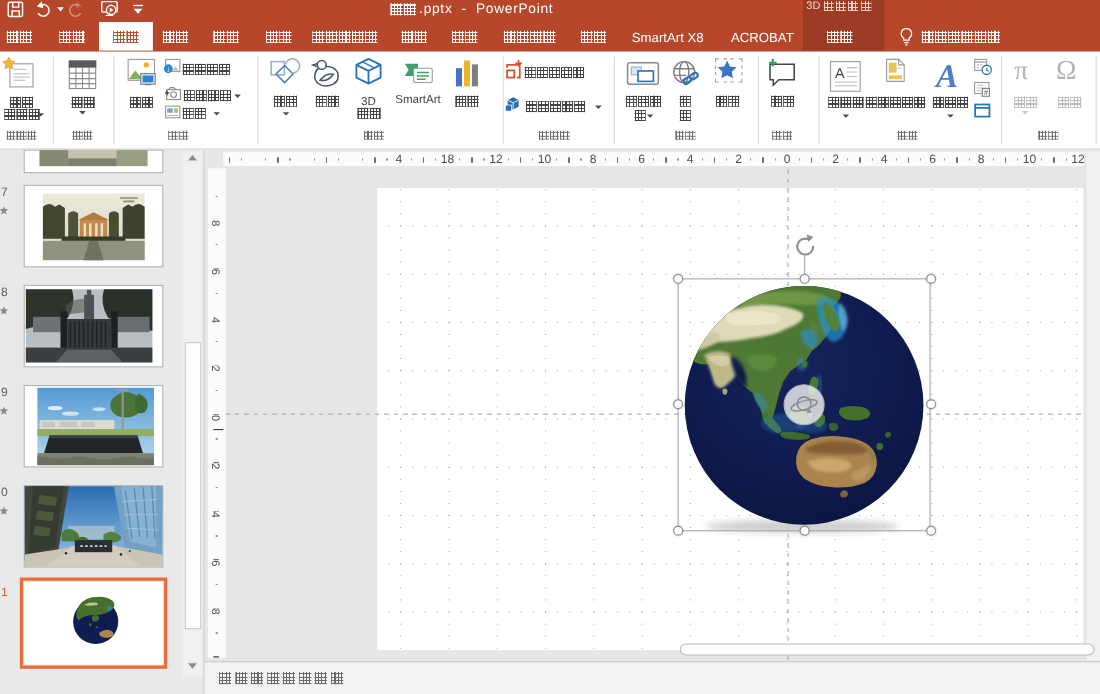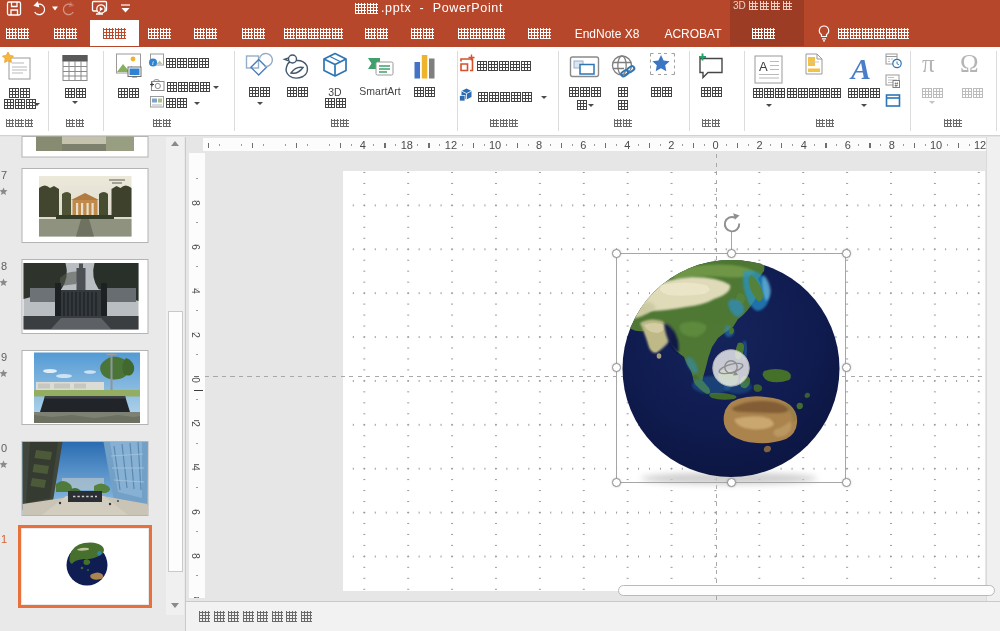--- a/index.html
+++ b/index.html
@@ -36,21 +36,21 @@
 <div class="r" style="left:53.5px;top:27.5px;white-space:nowrap"><i class="c" style="width:11px;height:11px;margin-right:1.0px;background-image:repeating-linear-gradient(0deg,#ffffff 0 1px,transparent 1px 3px),repeating-linear-gradient(90deg,#ffffff 0 1px,transparent 1px 3px)"></i><i class="c" style="width:11px;height:11px;margin-right:1.0px;background-image:repeating-linear-gradient(0deg,#ffffff 0 1px,transparent 1px 3px),repeating-linear-gradient(90deg,#ffffff 0 1px,transparent 1px 3px)"></i></div>
 <div class="r" style="left:148.0px;top:27.5px;white-space:nowrap"><i class="c" style="width:11px;height:11px;margin-right:1.0px;background-image:repeating-linear-gradient(0deg,#ffffff 0 1px,transparent 1px 3px),repeating-linear-gradient(90deg,#ffffff 0 1px,transparent 1px 3px)"></i><i class="c" style="width:11px;height:11px;margin-right:1.0px;background-image:repeating-linear-gradient(0deg,#ffffff 0 1px,transparent 1px 3px),repeating-linear-gradient(90deg,#ffffff 0 1px,transparent 1px 3px)"></i></div>
 <div class="r" style="left:194.0px;top:27.5px;white-space:nowrap"><i class="c" style="width:11px;height:11px;margin-right:1.0px;background-image:repeating-linear-gradient(0deg,#ffffff 0 1px,transparent 1px 3px),repeating-linear-gradient(90deg,#ffffff 0 1px,transparent 1px 3px)"></i><i class="c" style="width:11px;height:11px;margin-right:1.0px;background-image:repeating-linear-gradient(0deg,#ffffff 0 1px,transparent 1px 3px),repeating-linear-gradient(90deg,#ffffff 0 1px,transparent 1px 3px)"></i></div>
 <div class="r" style="left:242.0px;top:27.5px;white-space:nowrap"><i class="c" style="width:11px;height:11px;margin-right:1.0px;background-image:repeating-linear-gradient(0deg,#ffffff 0 1px,transparent 1px 3px),repeating-linear-gradient(90deg,#ffffff 0 1px,transparent 1px 3px)"></i><i class="c" style="width:11px;height:11px;margin-right:1.0px;background-image:repeating-linear-gradient(0deg,#ffffff 0 1px,transparent 1px 3px),repeating-linear-gradient(90deg,#ffffff 0 1px,transparent 1px 3px)"></i></div>
 <div class="r" style="left:284.0px;top:27.5px;white-space:nowrap"><i class="c" style="width:11px;height:11px;margin-right:1.0px;background-image:repeating-linear-gradient(0deg,#ffffff 0 1px,transparent 1px 3px),repeating-linear-gradient(90deg,#ffffff 0 1px,transparent 1px 3px)"></i><i class="c" style="width:11px;height:11px;margin-right:1.0px;background-image:repeating-linear-gradient(0deg,#ffffff 0 1px,transparent 1px 3px),repeating-linear-gradient(90deg,#ffffff 0 1px,transparent 1px 3px)"></i><i class="c" style="width:11px;height:11px;margin-right:1.0px;background-image:repeating-linear-gradient(0deg,#ffffff 0 1px,transparent 1px 3px),repeating-linear-gradient(90deg,#ffffff 0 1px,transparent 1px 3px)"></i><i class="c" style="width:11px;height:11px;margin-right:1.0px;background-image:repeating-linear-gradient(0deg,#ffffff 0 1px,transparent 1px 3px),repeating-linear-gradient(90deg,#ffffff 0 1px,transparent 1px 3px)"></i><i class="c" style="width:11px;height:11px;margin-right:1.0px;background-image:repeating-linear-gradient(0deg,#ffffff 0 1px,transparent 1px 3px),repeating-linear-gradient(90deg,#ffffff 0 1px,transparent 1px 3px)"></i></div>
 <div class="r" style="left:364.5px;top:27.5px;white-space:nowrap"><i class="c" style="width:11px;height:11px;margin-right:1.0px;background-image:repeating-linear-gradient(0deg,#ffffff 0 1px,transparent 1px 3px),repeating-linear-gradient(90deg,#ffffff 0 1px,transparent 1px 3px)"></i><i class="c" style="width:11px;height:11px;margin-right:1.0px;background-image:repeating-linear-gradient(0deg,#ffffff 0 1px,transparent 1px 3px),repeating-linear-gradient(90deg,#ffffff 0 1px,transparent 1px 3px)"></i></div>
 <div class="r" style="left:410.5px;top:27.5px;white-space:nowrap"><i class="c" style="width:11px;height:11px;margin-right:1.0px;background-image:repeating-linear-gradient(0deg,#ffffff 0 1px,transparent 1px 3px),repeating-linear-gradient(90deg,#ffffff 0 1px,transparent 1px 3px)"></i><i class="c" style="width:11px;height:11px;margin-right:1.0px;background-image:repeating-linear-gradient(0deg,#ffffff 0 1px,transparent 1px 3px),repeating-linear-gradient(90deg,#ffffff 0 1px,transparent 1px 3px)"></i></div>
 <div class="r" style="left:458.0px;top:27.5px;white-space:nowrap"><i class="c" style="width:11px;height:11px;margin-right:1.0px;background-image:repeating-linear-gradient(0deg,#ffffff 0 1px,transparent 1px 3px),repeating-linear-gradient(90deg,#ffffff 0 1px,transparent 1px 3px)"></i><i class="c" style="width:11px;height:11px;margin-right:1.0px;background-image:repeating-linear-gradient(0deg,#ffffff 0 1px,transparent 1px 3px),repeating-linear-gradient(90deg,#ffffff 0 1px,transparent 1px 3px)"></i><i class="c" style="width:11px;height:11px;margin-right:1.0px;background-image:repeating-linear-gradient(0deg,#ffffff 0 1px,transparent 1px 3px),repeating-linear-gradient(90deg,#ffffff 0 1px,transparent 1px 3px)"></i><i class="c" style="width:11px;height:11px;margin-right:1.0px;background-image:repeating-linear-gradient(0deg,#ffffff 0 1px,transparent 1px 3px),repeating-linear-gradient(90deg,#ffffff 0 1px,transparent 1px 3px)"></i></div>
 <div class="r" style="left:527.5px;top:27.5px;white-space:nowrap"><i class="c" style="width:11px;height:11px;margin-right:1.0px;background-image:repeating-linear-gradient(0deg,#ffffff 0 1px,transparent 1px 3px),repeating-linear-gradient(90deg,#ffffff 0 1px,transparent 1px 3px)"></i><i class="c" style="width:11px;height:11px;margin-right:1.0px;background-image:repeating-linear-gradient(0deg,#ffffff 0 1px,transparent 1px 3px),repeating-linear-gradient(90deg,#ffffff 0 1px,transparent 1px 3px)"></i></div>
 <div class="r" style="left:102.5px;top:27.5px;white-space:nowrap"><i class="c" style="width:11px;height:11px;margin-right:1.0px;background-image:repeating-linear-gradient(0deg,#bc4a2c 0 1px,transparent 1px 3px),repeating-linear-gradient(90deg,#bc4a2c 0 1px,transparent 1px 3px)"></i><i class="c" style="width:11px;height:11px;margin-right:1.0px;background-image:repeating-linear-gradient(0deg,#bc4a2c 0 1px,transparent 1px 3px),repeating-linear-gradient(90deg,#bc4a2c 0 1px,transparent 1px 3px)"></i></div>
-<div class="r" style="left:607px;top:27px;font-size:12px;color:#ffffff;font-weight:400;letter-spacing:0px;white-space:nowrap;transform:translateX(-50%)">EndNote X8</div>
+<div class="r" style="left:607px;top:27px;font-size:12px;color:#ffffff;font-weight:400;letter-spacing:0px;white-space:nowrap;transform:translateX(-50%)">SmartArt X8</div>
 <div class="r" style="left:693px;top:27px;font-size:12px;color:#ffffff;font-weight:400;letter-spacing:0px;white-space:nowrap;transform:translateX(-50%)">ACROBAT</div>
 <div class="r" style="left:733px;top:0px;font-size:10px;color:#f0cfc5;font-weight:400;letter-spacing:0px;white-space:nowrap">3D</div>
 <div class="r" style="left:749px;top:0.5px;white-space:nowrap"><i class="c" style="width:9px;height:9px;margin-right:2.2px;background-image:repeating-linear-gradient(0deg,#f0cfc5 0 1px,transparent 1px 3px),repeating-linear-gradient(90deg,#f0cfc5 0 1px,transparent 1px 3px)"></i><i class="c" style="width:9px;height:9px;margin-right:2.2px;background-image:repeating-linear-gradient(0deg,#f0cfc5 0 1px,transparent 1px 3px),repeating-linear-gradient(90deg,#f0cfc5 0 1px,transparent 1px 3px)"></i><i class="c" style="width:9px;height:9px;margin-right:2.2px;background-image:repeating-linear-gradient(0deg,#f0cfc5 0 1px,transparent 1px 3px),repeating-linear-gradient(90deg,#f0cfc5 0 1px,transparent 1px 3px)"></i><i class="c" style="width:9px;height:9px;margin-right:2.2px;background-image:repeating-linear-gradient(0deg,#f0cfc5 0 1px,transparent 1px 3px),repeating-linear-gradient(90deg,#f0cfc5 0 1px,transparent 1px 3px)"></i></div>
 <div class="r" style="left:752.0px;top:27.5px;white-space:nowrap"><i class="c" style="width:11px;height:11px;margin-right:1.0px;background-image:repeating-linear-gradient(0deg,#ffffff 0 1px,transparent 1px 3px),repeating-linear-gradient(90deg,#ffffff 0 1px,transparent 1px 3px)"></i><i class="c" style="width:11px;height:11px;margin-right:1.0px;background-image:repeating-linear-gradient(0deg,#ffffff 0 1px,transparent 1px 3px),repeating-linear-gradient(90deg,#ffffff 0 1px,transparent 1px 3px)"></i></div>
 <svg class="r" style="left:815px;top:24px" width="18" height="18" viewBox="0 0 18 18">
 <g stroke="#ffffff" fill="none" stroke-width="1.2">
 <path d="M9 2 a4.6 4.6 0 0 1 2.5 8.5 l0 2 h-5 l0 -2 a4.6 4.6 0 0 1 2.5-8.5z"></path>
 <path d="M7 14.8 h4 M8 16.8 h2"></path>
 </g>
   </svg>

